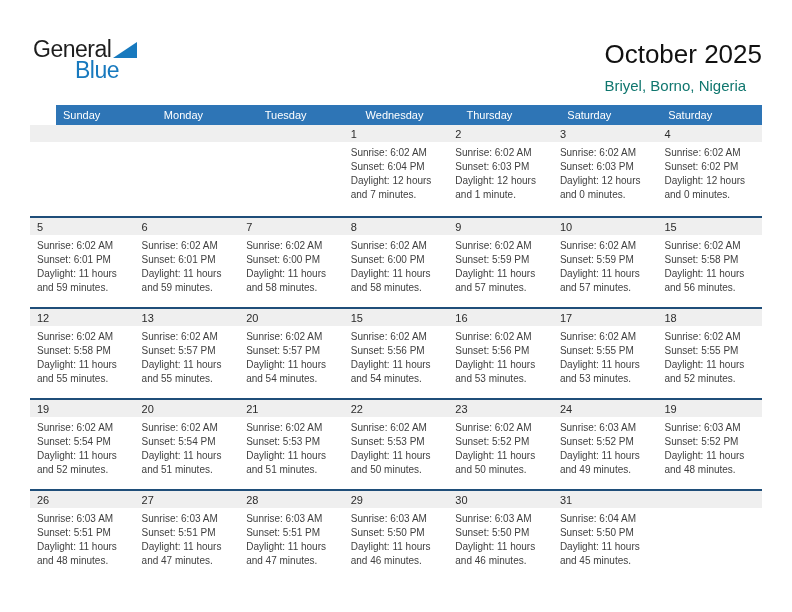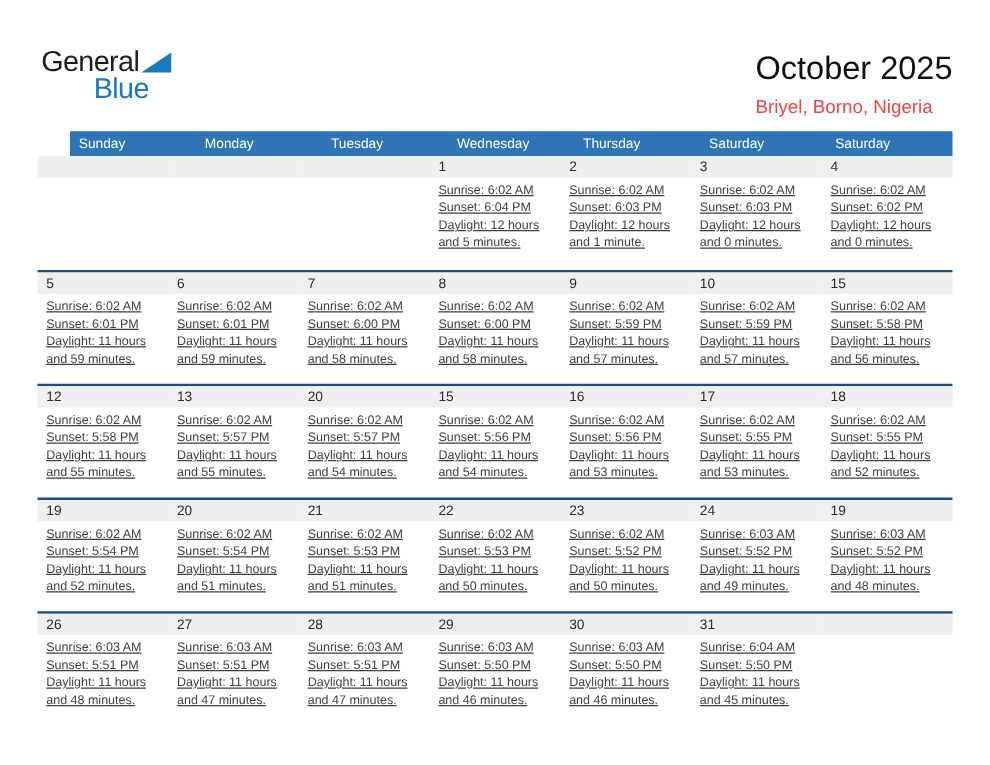--- a/index.html
+++ b/index.html
@@ -17,30 +17,30 @@
   }
   
   .logo{position:absolute;left:33px;top:38px;width:130px;height:46px;}
   .logo-line1{display:flex;align-items:flex-end;}
   .logo-general{font-size:23px;color:#1d1d1d;letter-spacing:-0.5px;line-height:22px;}
   .logo-tri{width:0;height:0;border-bottom:16px solid var(--logo-blue);border-left:24px solid transparent;margin-left:2px;margin-bottom:2px;}
   .logo-blue{font-size:23px;color:var(--logo-blue);letter-spacing:-0.5px;line-height:20px;margin-left:42px;}
   
   .header-right{position:absolute;right:30px;top:40px;text-align:left;}
   .page-title{font-size:26px;color:#111;line-height:28px;}
-  .page-subtitle{font-size:15px;color:#ef4444;line-height:18px;margin-top:9px;}
+  .page-subtitle{font-size:15px;color:#0f766e;line-height:18px;margin-top:9px;}
   
   .calendar{position:absolute;left:30px;top:105px;width:732px;}
   .weekday-header{display:flex;background:var(--header-blue);height:20px;align-items:center;margin-left:26px;}
   .weekday-cell{flex:1;color:#fff;font-size:11px;padding-left:7px;}
   .week{display:flex;height:91px;box-sizing:border-box;}
   .week + .week{border-top:2px solid var(--separator-blue);}
   .cell{flex:1;min-width:0;}
   .day-band{background:var(--band-gray);height:17px;display:flex;align-items:center;padding-left:7px;font-size:11px;color:var(--text-dark);}
-  .cell-text{padding:4px 4px 0 7px;font-size:10px;color:var(--text-body);text-decoration:underline;}
+  .cell-text{padding:4px 4px 0 7px;font-size:10px;color:var(--text-body);}
   .cell-text span{display:block;line-height:14px;}
 </style>
 </head>
 <body>
 
 <div class="page">
 
   <div class="logo">
     <div class="logo-line1">
       <span class="logo-general">General</span>
@@ -100,21 +100,21 @@
     </div>
   </div>
           <div class="cell">
     <div class="day-band">
       <span class="day">1</span>
     </div>
     <div class="cell-text">
       <span class="sunrise">Sunrise: 6:02 AM</span>
       <span class="sunset">Sunset: 6:04 PM</span>
       <span class="daylight1">Daylight: 12 hours</span>
-      <span class="daylight2">and 5 minutes.</span>
+      <span class="daylight2">and 7 minutes.</span>
     </div>
   </div>
           <div class="cell">
     <div class="day-band">
       <span class="day">2</span>
     </div>
     <div class="cell-text">
       <span class="sunrise">Sunrise: 6:02 AM</span>
       <span class="sunset">Sunset: 6:03 PM</span>
       <span class="daylight1">Daylight: 12 hours</span>

